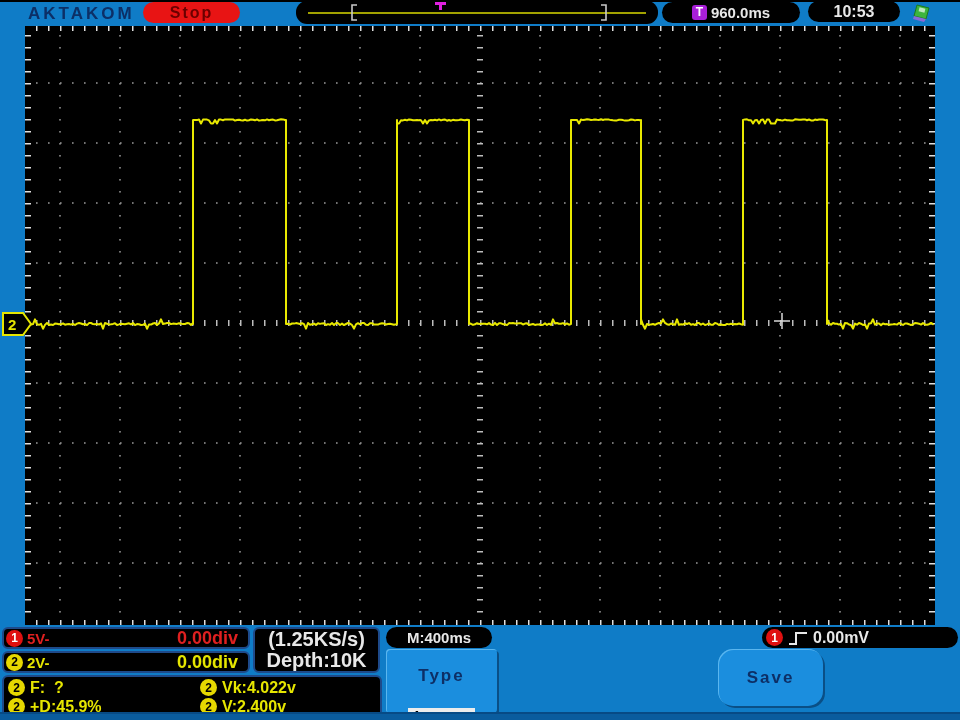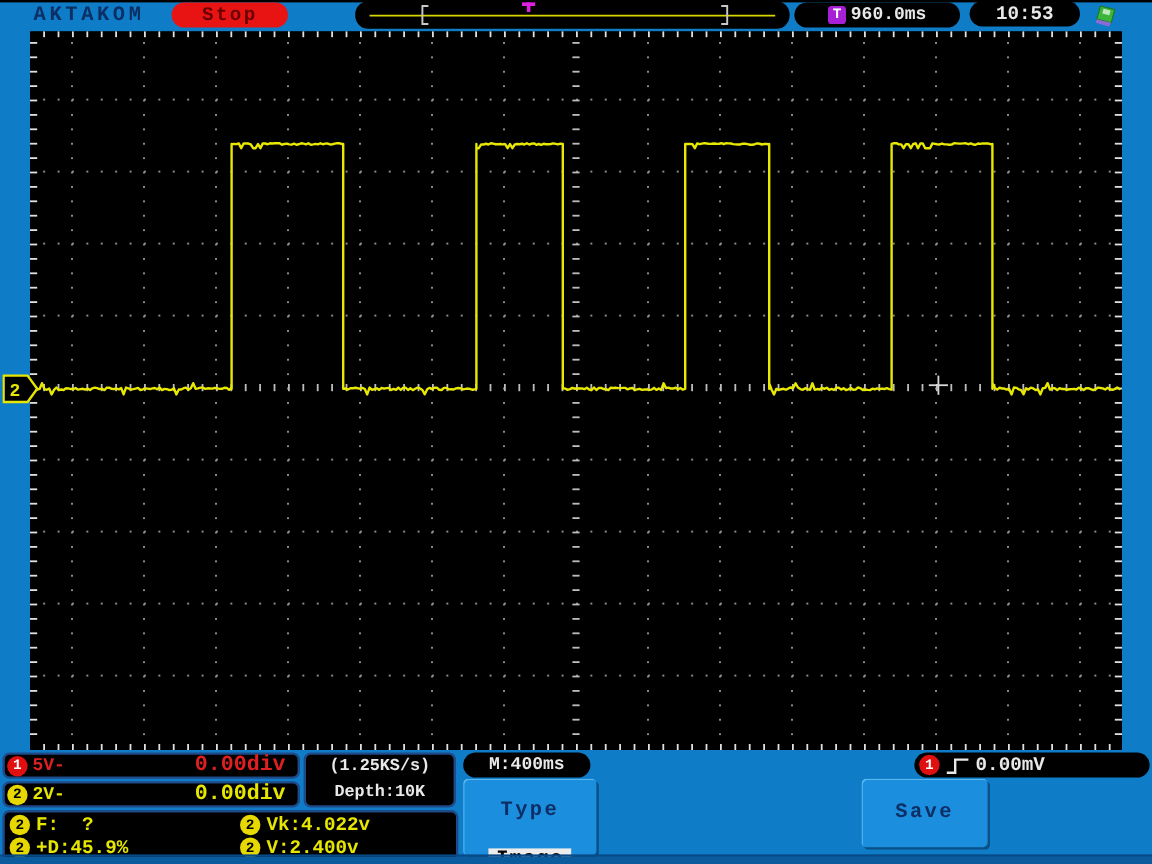--- a/index.html
+++ b/index.html
@@ -1,19 +1,19 @@
 <!DOCTYPE html>
 <html><head>
 <meta charset="utf-8">
 <style>
   html,body{margin:0;padding:0;background:#222;}
   .screen{
     position:relative;width:960px;height:720px;overflow:hidden;
     background:#0f7cc7;
-    font-family:Liberation Mono, monospace;
+    font-family:Liberation Sans, sans-serif;
     -webkit-font-smoothing:none;
   }
   .abs{position:absolute;}
   
   .top-black-strip{left:0;top:0;width:960px;height:2px;background:#000;}
   .brand{left:28px;top:4px;font-size:17px;font-weight:bold;color:#0c2f66;letter-spacing:3px;}
   .pill{background:#000;border-radius:11px;color:#e8e8e8;font-weight:bold;
         display:flex;align-items:center;justify-content:center;font-size:15px;}
   .stop-pill{left:143px;top:2px;width:97px;height:21px;background:#e81414;border-radius:11px;
         display:flex;align-items:center;justify-content:center;}
@@ -34,38 +34,38 @@
   .badge{display:inline-flex;flex:0 0 auto;width:17px;height:17px;border-radius:50%;
          align-items:center;justify-content:center;font-size:12px;font-weight:bold;}
   .badge-red{background:#e01010;color:#fff;}
   .badge-yellow{background:#e6d800;color:#000;}
   .ch1-box{left:2px;top:2px;width:248px;height:22px;color:#e02020;}
   .ch2-box{left:2px;top:26px;width:248px;height:22px;color:#e6e600;}
   .ch-scale{font-size:15px;font-weight:bold;}
   .ch-pos{margin-left:auto;font-size:18px;font-weight:bold;}
   .rate-box{left:253px;top:2px;width:127px;height:46px;color:#e8e8e8;
             display:flex;flex-direction:column;align-items:center;justify-content:center;
-            font-size:14px;font-weight:bold;line-height:21px;}
+            font-size:20px;font-weight:bold;line-height:21px;}
   .mbase-pill{left:386px;top:2px;width:106px;height:21px;font-size:15px;}
   .meas-box{left:2px;top:50px;width:380px;height:44px;display:grid;
             grid-template-columns:192px 1fr;grid-template-rows:1fr 1fr;
             align-items:center;padding:1px 4px;}
   .meas-cell{display:flex;align-items:center;gap:5px;color:#e6e600;
              font-size:16px;font-weight:bold;white-space:pre;}
   .trig-pill{left:762px;top:2px;width:196px;height:21px;justify-content:flex-start;
              gap:4px;padding-left:4px;box-sizing:border-box;font-size:16px;}
   .menu-btn{background:#1b8ede;border-radius:4px;
             box-shadow:inset 1px 1px 0 #5ab6ef, 2px 2px 0 #0a4f86;}
   .type-btn{left:386px;top:24px;width:111px;height:64px;display:flex;flex-direction:column;
             align-items:center;}
   .menu-title{color:#0d2f66;font-size:17px;font-weight:bold;margin-top:17px;letter-spacing:2px;}
   .menu-sel{background:#ececec;color:#000;font-size:17px;font-weight:bold;
             padding:0px 6px;margin-top:22px;letter-spacing:1px;}
   .save-btn{left:718px;top:24px;width:105px;height:57px;display:flex;align-items:center;
-            justify-content:center;color:#0d2f66;font-size:17px;font-weight:bold;letter-spacing:2px;}
+            justify-content:center;color:#0d2f66;font-size:17px;font-weight:bold;letter-spacing:2px;border-radius:15px;}
   .bottom-line{left:0;top:87px;width:960px;height:2px;background:#074a85;}
   .bottom-strip{left:0;top:89px;width:960px;height:6px;background:#0a5c9e;}
 </style>
 </head>
 <body>
 
 <div class="screen">
 
   <div class="abs top-black-strip"></div>
   <div class="abs brand">AKTAKOM</div>

